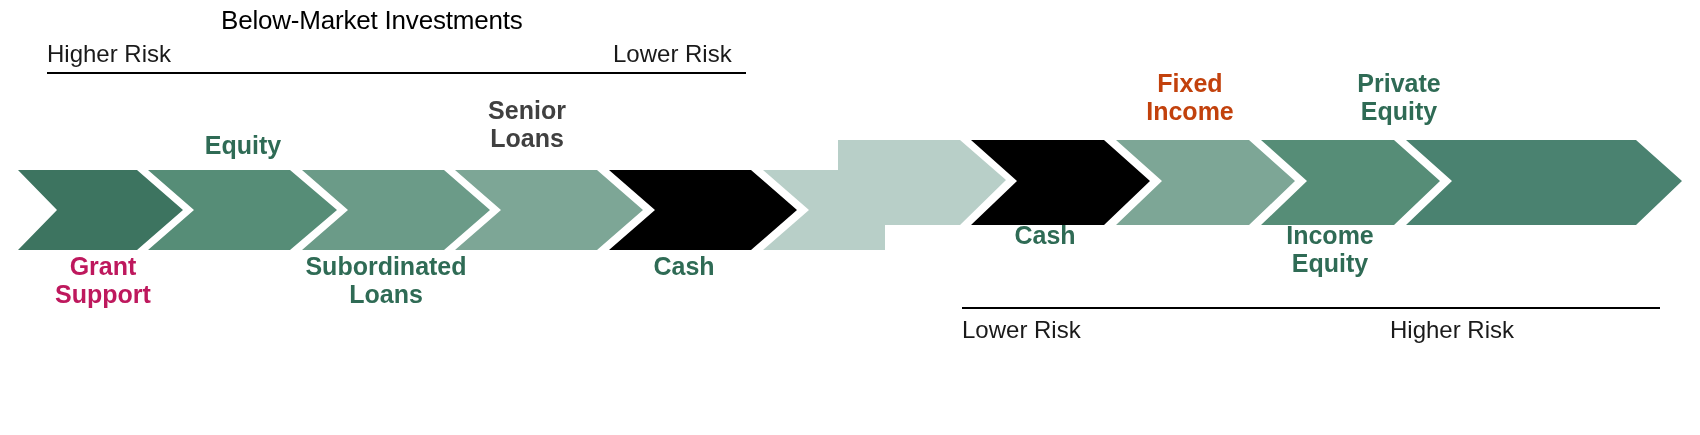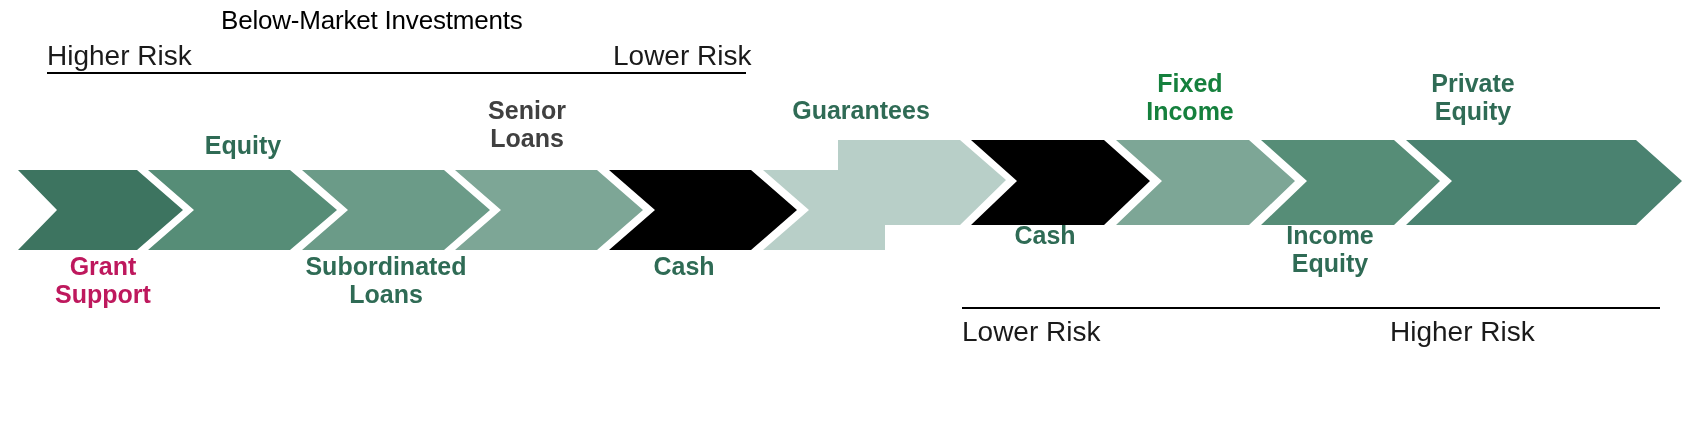--- a/index.html
+++ b/index.html
@@ -28,21 +28,21 @@
   .hdr-title {
     position: absolute;
     font-weight: normal;
     font-size: 26px;
     color: #000000;
     white-space: nowrap;
     letter-spacing: -0.2px;
   }
   .risk-label {
     position: absolute;
-    font-size: 28px;
+    font-size: 24px;
     color: #1a1a1a;
     white-space: nowrap;
     font-weight: normal;
   }
   .rule {
     position: absolute;
     height: 2px;
     background: #000000;
   }
   .chev-label {
@@ -99,31 +99,30 @@
   <div class="chev-label above" style="left: 148px; top: 131px; width: 190px; color: rgb(47, 107, 85);">Equity</div>
 
   <div class="chev-label below" style="left: 266px; top: 252px; width: 240px; color: rgb(47, 107, 85);">Subordinated
 Loans</div>
 
   <div class="chev-label above" style="left: 432px; top: 96px; width: 190px; color: #404040;">Senior
 Loans</div>
 
   <div class="chev-label below" style="left: 589px; top: 252px; width: 190px; color: rgb(47, 107, 85);">Cash</div>
 
-  <div class="chev-label above" style="left: 746px; top: 96px; width: 230px; color: rgb(47, 107, 85);">Guarantees</div>
 
   <div class="chev-label below" style="left: 950px; top: 221px; width: 190px; color: rgb(47, 107, 85);">Cash</div>
 
-  <div class="chev-label above" style="left: 1095px; top: 69px; width: 190px; color: #15803d;">Fixed
+  <div class="chev-label above" style="left: 1095px; top: 69px; width: 190px; color: #c2410c;">Fixed
 Income</div>
 
   <div class="chev-label below" style="left: 1235px; top: 221px; width: 190px; color: rgb(47, 107, 85);">Income
 Equity</div>
 
-  <div class="chev-label above" style="left: 1378px; top: 69px; width: 190px; color: rgb(47, 107, 85);">Private
+  <div class="chev-label above" style="left: 1304px; top: 69px; width: 190px; color: rgb(47, 107, 85);">Private
 Equity</div>
 
   <div class="rule" style="left:962px; top:307px; width:698px;"></div>
 
   <div class="risk-label" style="left:962px; top:316px;">Lower Risk</div>
 
   <div class="risk-label" style="left:1390px; top:316px;">Higher Risk</div>
 
 
 </div>

